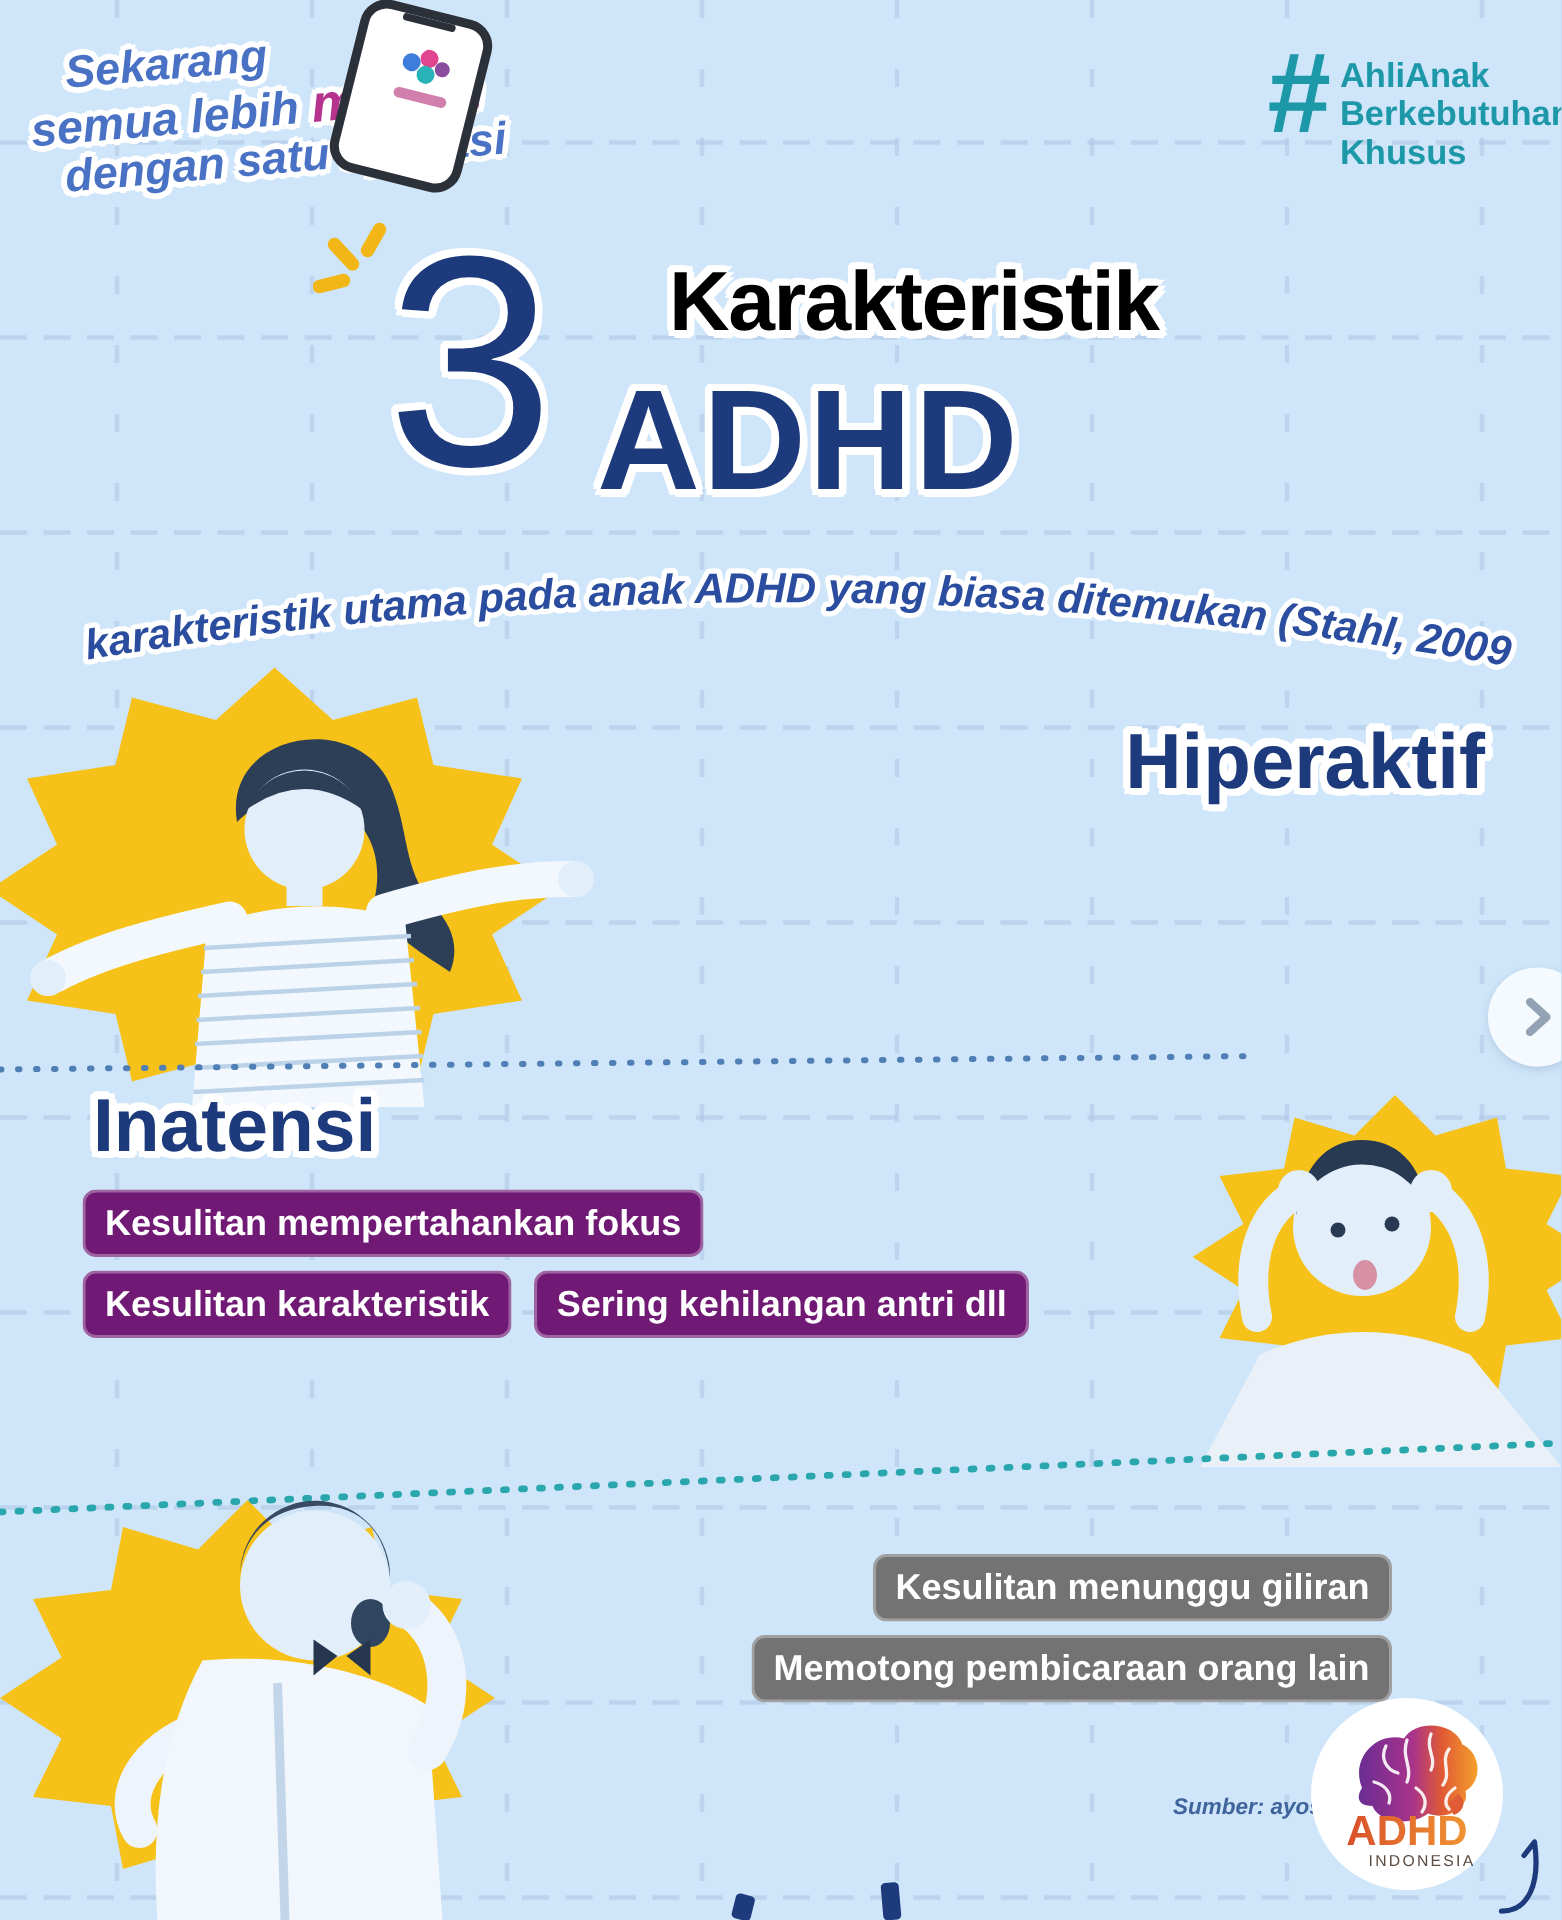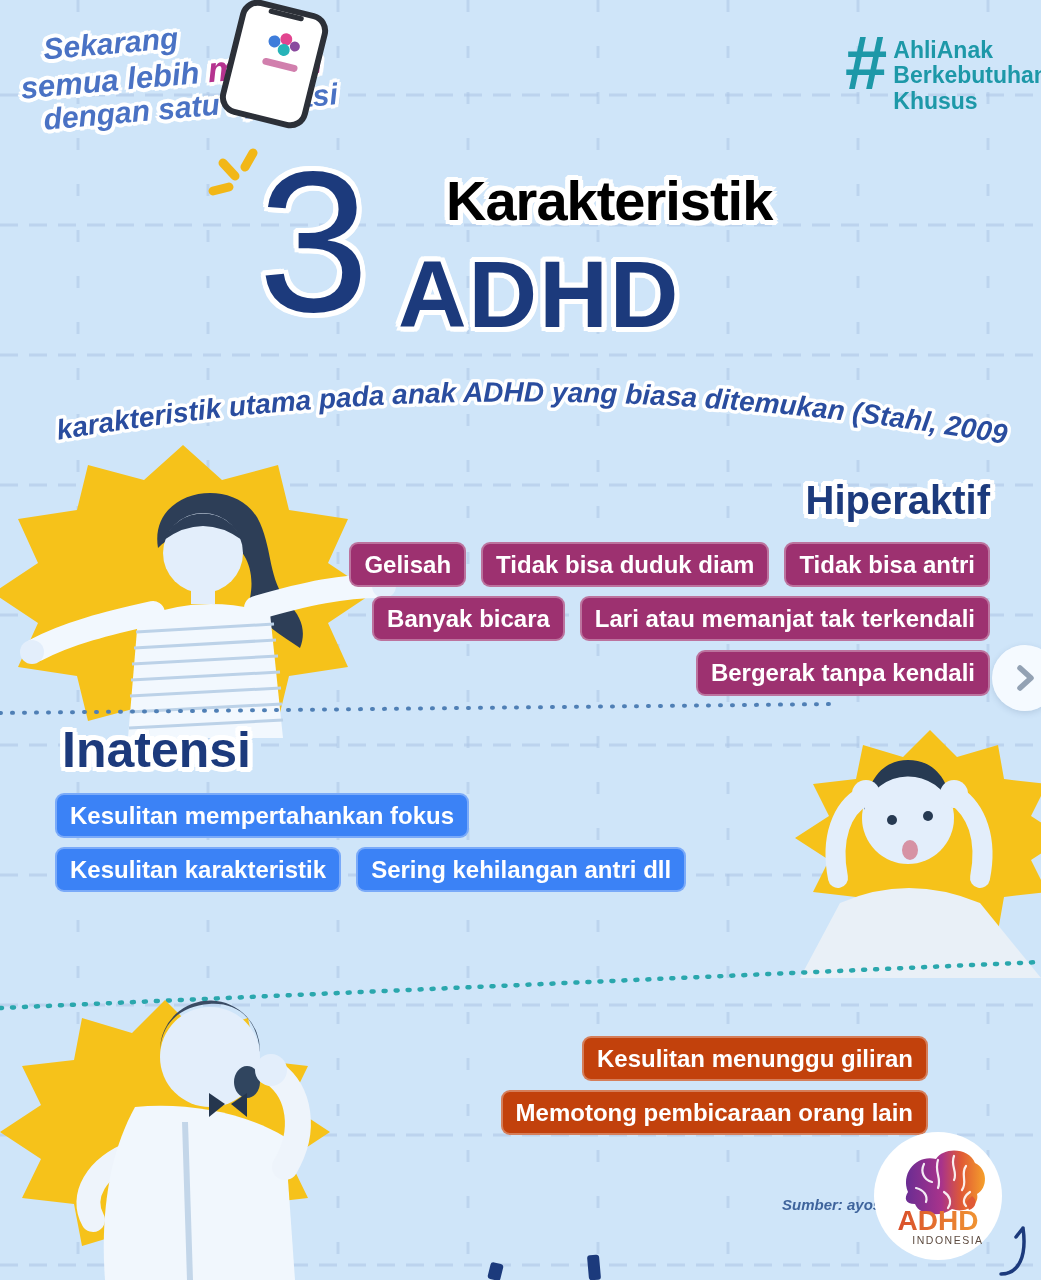--- a/index.html
+++ b/index.html
@@ -34,40 +34,40 @@
   .hashtag .hash{font-size:76px;font-weight:700;line-height:.82;margin-right:6px;}
   .hashtag .lines{font-size:23px;font-weight:700;line-height:1.1;padding-top:6px;}
 
   .title-num{left:258px;top:142px;font-size:200px;font-weight:400;
              color:#1c3a7c;line-height:1;}
   .title-l1{left:398px;top:168px;font-size:56px;font-weight:700;
             color:#000000;letter-spacing:-1px;margin-left:48px;}
   .title-l2{left:398px;top:240px;font-size:95px;font-weight:700;
             color:#1c3a7c;letter-spacing:2px;}
 
-  .section-heading{font-weight:700;font-size:40px;color:#1c3a7c;}
+  .section-heading{font-weight:700;font-size:52px;color:#1c3a7c;}
   .h-hiperaktif{right:51px;top:478px;}
   .h-inatensi{left:62px;top:721px;font-size:50px;}
   .h-impulsif{right:113px;top:980px;}
 
   .pills{display:flex;flex-direction:column;gap:9px;}
   .pills .row{display:flex;gap:15px;}
   .pill{
     display:inline-block;padding:5px 13px;border-radius:9px;
     border:2px solid rgba(255,255,255,.32);
     color:#fff;font-weight:700;font-size:24px;line-height:1.3;white-space:nowrap;
   }
   .p-hiperaktif{right:51px;top:542px;align-items:flex-end;}
   .p-hiperaktif .row{justify-content:flex-end;}
   .p-hiperaktif .pill{background:#9d3170;}
   .p-inatensi{left:55px;top:793px;align-items:flex-start;}
-  .p-inatensi .pill{background:#3b82f6;}
+  .p-inatensi .pill{background:#701a75;}
   .p-impulsif{right:113px;top:1036px;align-items:flex-end;}
   .p-impulsif .row{justify-content:flex-end;}
-  .p-impulsif .pill{background:#c2410c;}
+  .p-impulsif .pill{background:#737373;}
 
   .next-btn{
     left:992px;top:645px;width:66px;height:66px;border-radius:50%;
     background:rgba(249,252,255,.92);display:flex;align-items:center;
     justify-content:center;box-shadow:0 2px 6px rgba(60,90,130,.18);cursor:pointer;
   }
 
   .source{left:782px;top:1196px;font-size:15px;font-style:italic;font-weight:700;
           color:#3f649c;z-index:2;}
   .logo-wrap{left:872px;top:1130px;z-index:3;}
@@ -177,34 +177,20 @@
         <path d="M141,284 L 294,276" fill="none"></path>
       <path d="M141,300 L 295,292" fill="none"></path>
     </g>
     <path d="M165,185 C 120,195 80,205 48,222" stroke="#f2f8fe" stroke-width="24" stroke-linecap="round" fill="none"></path>
     <circle cx="44" cy="224" r="12" fill="#e3eefb"></circle>
     <path d="M268,180 C 320,165 355,158 392,158" stroke="#f2f8fe" stroke-width="24" stroke-linecap="round" fill="none"></path>
     <circle cx="396" cy="158" r="12" fill="#e3eefb"></circle>
   </svg>
 
   <div class="abs section-heading h-hiperaktif ow">Hiperaktif</div>
-  <div class="abs pills p-hiperaktif">
-    <div class="row">
-      <span class="pill">Gelisah</span>
-      <span class="pill">Tidak bisa duduk diam</span>
-      <span class="pill">Tidak bisa antri</span>
-    </div>
-    <div class="row">
-      <span class="pill">Banyak bicara</span>
-      <span class="pill">Lari atau memanjat tak terkendali</span>
-    </div>
-    <div class="row">
-      <span class="pill">Bergerak tanpa kendali</span>
-    </div>
-  </div>
 
   <svg class="abs" style="left:0;top:695px" width="1041" height="30" viewBox="0 0 1041 30">
     <line x1="0" y1="18" x2="838" y2="9" stroke="#4f7fb5" stroke-width="4" stroke-linecap="round" stroke-dasharray="1 11"></line>
   </svg>
 
   <div class="abs next-btn">
     <svg width="30" height="30" viewBox="0 0 30 30">
       <path d="M 10,5 L 21,15 L 10,25" stroke="#93a2b4" stroke-width="5.5" stroke-linecap="round" stroke-linejoin="round" fill="none"></path>
     </svg>
   </div>

